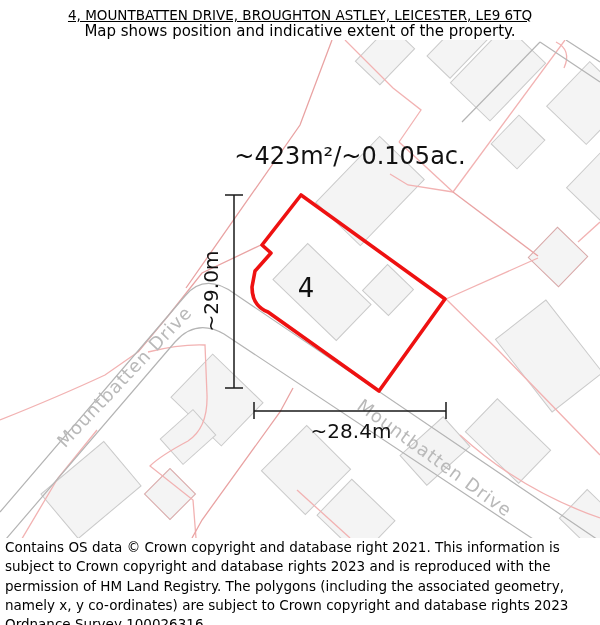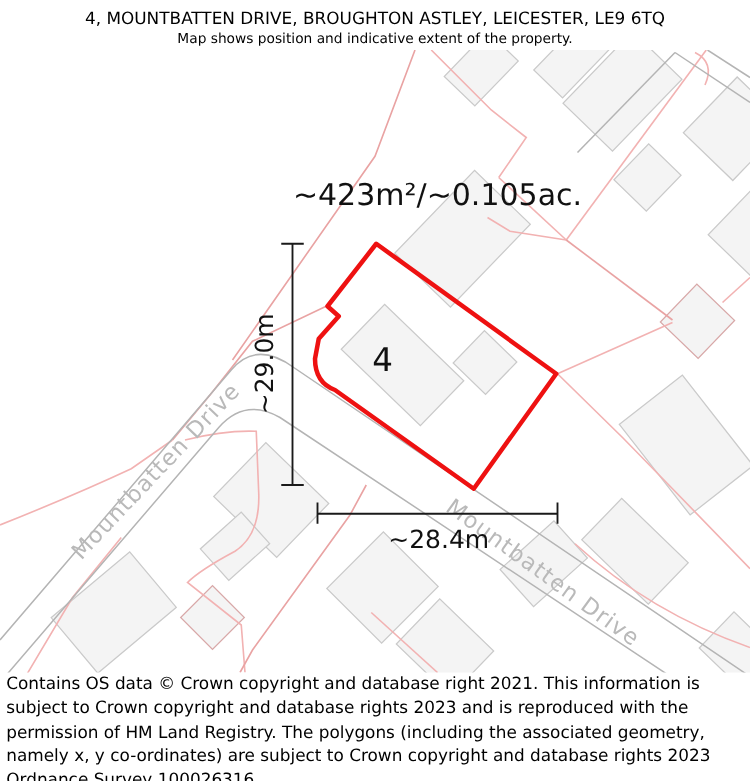--- a/index.html
+++ b/index.html
@@ -1,20 +1,20 @@
 <!DOCTYPE html>
 <html style="--property-outline: #ee1111; --parcel-boundary: #f2b2b2; --parcel-boundary-strong: #e9a3a3; --road-line: #b4b4b4; --building-fill: #f4f4f4; --building-stroke: #cacaca; --street-text: #b9b9b9; --dimension-line: #1a1a1a;"><head>
 <meta charset="utf-8">
 <style>
   html,body{margin:0;padding:0;background:#fff;}
   #page{position:relative;width:600px;height:625px;background:#ffffff;overflow:hidden;
         font-family:"DejaVu Sans","Liberation Sans",sans-serif;color:#000;}
   #header{position:absolute;top:0;left:0;width:600px;text-align:center;}
-  #header .t1{font-size:13.5px;margin-top:7px;line-height:16px;}
-  #header .t2{font-size:11px;line-height:16px;}
+  #header .t1{font-size:13.5px;margin-top:7px;line-height:16px;text-decoration:underline;}
+  #header .t2{font-size:15px;line-height:16px;}
   #mapwrap{position:absolute;top:40px;left:0;width:600px;height:498px;}
   svg text{font-family:"DejaVu Sans","Liberation Sans",sans-serif;}
   .bldg{fill:var(--building-fill,#f4f4f4);stroke:var(--building-stroke,#cacaca);stroke-width:1;}
   .bldg.pinkish{stroke:#d8a8a8;}
   .parcel{fill:none;stroke:var(--parcel-boundary,#f2b2b2);stroke-width:1.3;}
   .parcel.strong{stroke:var(--parcel-boundary-strong,#e9a3a3);}
   .road{fill:none;stroke:var(--road-line,#b4b4b4);stroke-width:1.2;}
   .dim{stroke:var(--dimension-line,#1a1a1a);stroke-width:1.5;fill:none;}
   .dimlabel{font-size:20px;fill:#111;}
   .arealabel{font-size:24px;fill:#111;}

